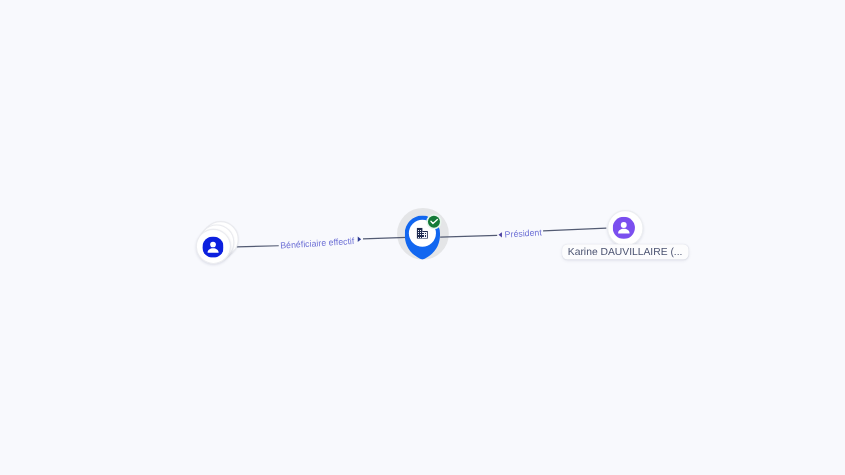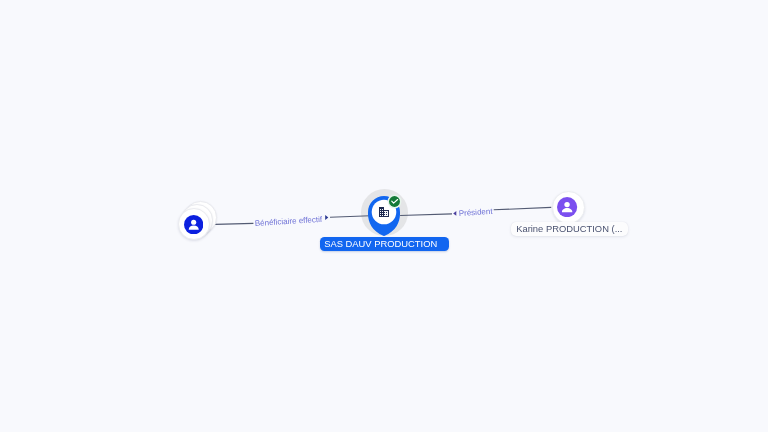--- a/index.html
+++ b/index.html
@@ -120,27 +120,26 @@
       </svg>
     </div>
     <div style="position:absolute;left:386.5px;top:194.4px;width:15px;height:15px;">
       <svg width="15" height="15" viewBox="0 0 15 15">
         <circle cx="7.5" cy="7.5" r="6.9" fill="#e7f5ec"></circle>
         <circle cx="7.5" cy="7.5" r="5.45" fill="#147a38"></circle>
         <path d="M4.75 7.1 L6.6 9.2 L10.6 5.5" stroke="#fff" stroke-width="1.15" fill="none" stroke-linecap="round" stroke-linejoin="round"></path>
       </svg>
     </div>
   </div>
-  <div class="chip chip-company" style="left:320.4px;top:237px;">SAS DAUV PRODUCTION</div>
 
   <div class="node" style="left:0;top:0;">
     <div class="stack-c" style="left:551.7px;top:190.7px;width:33px;height:33px;border:0.5px solid #eceef1;box-shadow:0 1px 2.4px rgba(40,50,90,.12);"></div>
     <div class="person-disc" style="left:557.4px;top:197.2px;width:20.2px;height:20.2px;">
       <svg width="20.2" height="20.2" viewBox="0 0 24 24">
         <circle cx="12" cy="12" r="12" fill="#7b4fef"></circle>
         <circle cx="11.95" cy="9" r="3.2" fill="#fff"></circle>
         <path d="M12.05 13.1c-3.45 0-6.15 2.1-6.15 4.45v0.65h12.3v-0.65c0-2.35-2.7-4.45-6.15-4.45z" fill="#fff"></path>
       </svg>
     </div>
   </div>
-  <div class="chip chip-person" style="left:511px;top:222.4px;">Karine PRODUCTION (...</div>
+  <div class="chip chip-person" style="left:511px;top:222.4px;">Karine DAUVILLAIRE (...</div>
 
 </div>
 
 </body></html>

